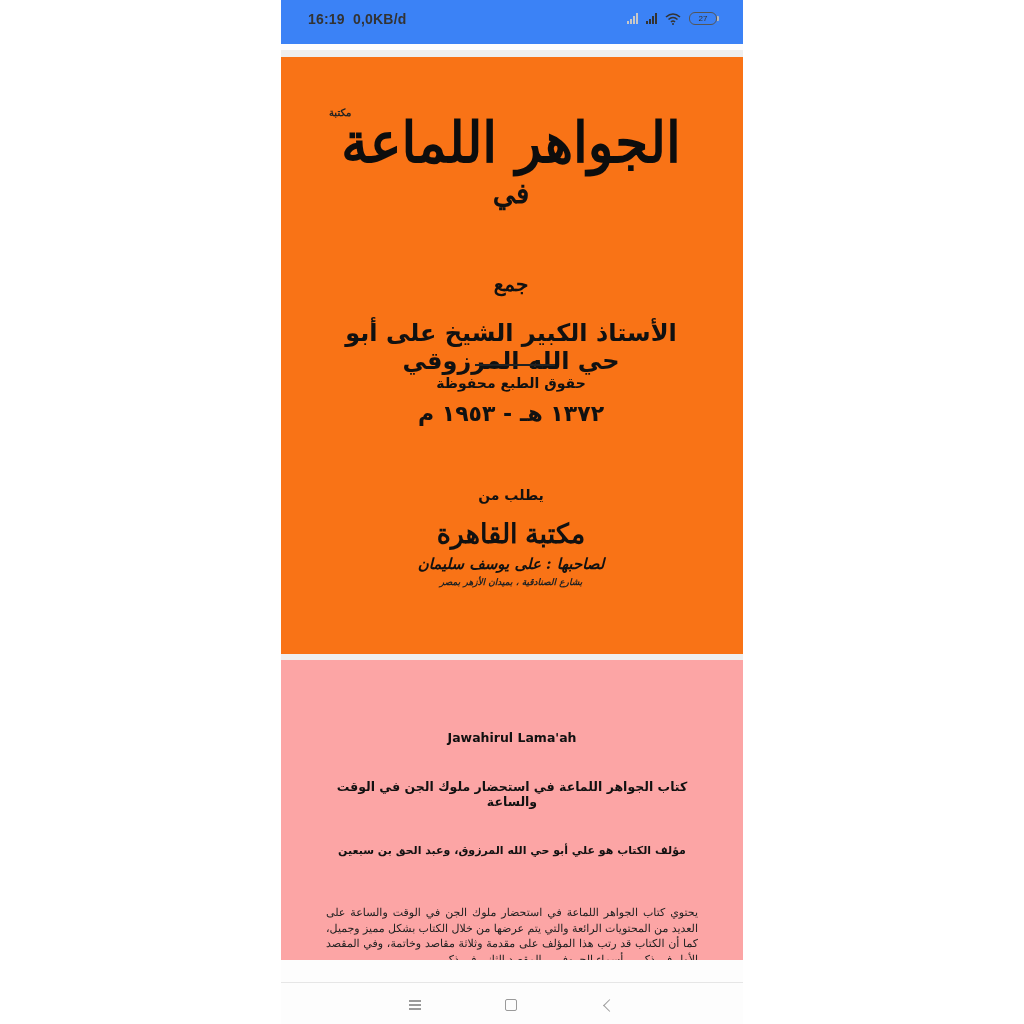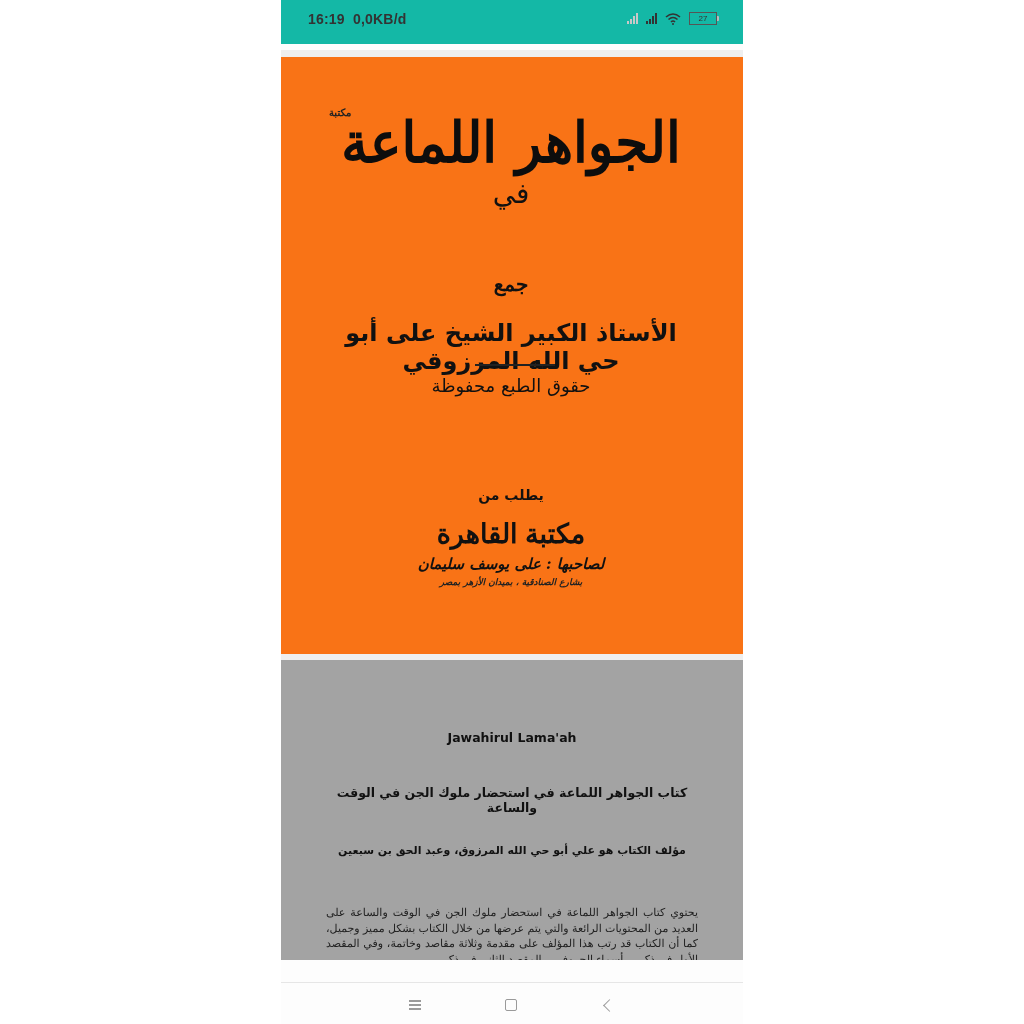--- a/index.html
+++ b/index.html
@@ -6,32 +6,32 @@
     body {
       width: 1024px; height: 1024px; background: #ffffff; overflow: hidden;
       font-family: "DejaVu Sans", sans-serif; position: relative;
     }
     .phone {
       position: absolute; left: 281px; top: 0; width: 462px; height: 1024px;
       background: #fdfdfd; overflow: hidden;
     }
     .status-bar {
       position: absolute; left: 0; top: 0; width: 462px; height: 44px;
-      background: #14b8a6;
+      background: #3b82f6;
     }
     .status-time {
       position: absolute; left: 27px; top: 11px; font-size: 14px; color: #333;
       font-family: "Liberation Sans", sans-serif; font-weight: 600; letter-spacing: 0.2px;
     }
     .status-icons { position: absolute; right: 26px; top: 12px; display: flex; align-items: center; gap: 8px; }
     .sig { display: flex; align-items: flex-end; gap: 1px; height: 11px; }
     .sig span { width: 2px; background: #333; display: block; }
     .sig.faded span { background: #c8c8c8; }
     .battery {
-      width: 26px; height: 11px; border: 1px solid #555; border-radius: 0;
+      width: 26px; height: 11px; border: 1px solid #555; border-radius: 6px;
       font-size: 8px; line-height: 11px; text-align: center; color: #333;
       font-family: "Liberation Sans", sans-serif; position: relative;
     }
     .battery::after {
       content: ""; position: absolute; right: -3px; top: 3px; width: 2px; height: 5px;
       background: #bbb; border-radius: 0 1px 1px 0;
     }
     .sep-top { position: absolute; left: 0; top: 50px; width: 462px; height: 7px; background: #efefef; }
     .page1 {
       position: absolute; left: 0; top: 57px; width: 462px; height: 597px; background: #f97316;
@@ -41,38 +41,38 @@
       position: absolute; left: 48px; top: 50px; font-size: 10px; font-weight: bold; color: #222;
       direction: rtl; font-family: "DejaVu Serif", serif; letter-spacing: -1px;
     }
     .p1-title {
       position: absolute; left: 40px; top: 50px; width: 380px; font-size: 56px;
       font-family: "DejaVu Serif", serif; font-weight: bold; line-height: 70px; color: #0d0d0d;
       transform: scaleX(0.95);
     }
     .p1-fi {
       position: absolute; left: 190px; top: 120px; width: 80px; font-size: 28px;
-      font-family: "DejaVu Serif", serif; font-weight: normal; color: #111;
+      font-family: "DejaVu Serif", serif; font-weight: bold; color: #111;
     }
     .p1-subtitle {
       position: absolute; left: 40px; top: 158px; width: 380px; font-size: 27px;
       font-family: "DejaVu Serif", serif; font-weight: bold; color: #111; line-height: 40px;
     }
     .p1-compiled {
       position: absolute; left: 180px; top: 215px; width: 100px; font-size: 20px;
       font-family: "DejaVu Serif", serif; font-weight: bold; color: #111;
     }
     .p1-author {
       position: absolute; left: 40px; top: 262px; width: 380px; font-size: 24px;
       font-family: "DejaVu Sans", sans-serif; font-weight: bold; color: #111;
     }
     .p1-rule { position: absolute; left: 194px; top: 307px; width: 80px; height: 2px; background: #222; }
     .p1-rights {
-      position: absolute; left: 100px; top: 318px; width: 260px; font-size: 18px;
-      font-family: "DejaVu Sans", sans-serif; font-weight: normal; color: #111;
+      position: absolute; left: 100px; top: 318px; width: 260px; font-size: 14px;
+      font-family: "DejaVu Sans", sans-serif; font-weight: bold; color: #111;
     }
     .p1-year {
       position: absolute; left: 100px; top: 344px; width: 260px; font-size: 22px;
       font-family: "DejaVu Sans", sans-serif; font-weight: bold; color: #111;
     }
     .p1-request {
       position: absolute; left: 150px; top: 430px; width: 160px; font-size: 14px;
       font-family: "DejaVu Sans", sans-serif; font-weight: bold; color: #111;
     }
     .p1-publisher {
@@ -82,26 +82,26 @@
     .p1-owner {
       position: absolute; left: 100px; top: 498px; width: 260px; font-size: 15px;
       font-family: "DejaVu Serif", serif; font-weight: bold; color: #111; font-style: italic;
     }
     .p1-address {
       position: absolute; left: 140px; top: 520px; width: 180px; font-size: 9px;
       font-family: "DejaVu Serif", serif; font-weight: bold; color: #222; font-style: italic;
     }
     .sep-mid { position: absolute; left: 0; top: 654px; width: 462px; height: 6px; background: #efefef; }
     .page2 {
-      position: absolute; left: 0; top: 660px; width: 462px; height: 300px; background: #a3a3a3;
+      position: absolute; left: 0; top: 660px; width: 462px; height: 300px; background: #fca5a5;
       color: #111; text-align: center; overflow: hidden;
     }
     .p2-l1 { position: absolute; left: 0; top: 70px; width: 462px; font-size: 12.5px; font-weight: bold; font-family: "DejaVu Sans", sans-serif; }
     .p2-l2 { position: absolute; left: 0; top: 85px; width: 462px; font-size: 12.5px; font-weight: bold; font-family: "DejaVu Sans", sans-serif; }
-    .p2-ar1 { position: absolute; left: 40px; top: 125px; width: 382px; font-size: 12.5px; font-weight: bold; direction: rtl; font-family: "DejaVu Sans", sans-serif; }
+    .p2-ar1 { position: absolute; left: 40px; top: 119px; width: 382px; font-size: 12.5px; font-weight: bold; direction: rtl; font-family: "DejaVu Sans", sans-serif; }
     .p2-id1 { position: absolute; left: 40px; top: 134px; width: 382px; font-size: 12.5px; font-weight: bold; font-family: "DejaVu Sans", sans-serif; line-height: 16px; }
     .p2-ar2 { position: absolute; left: 40px; top: 184px; width: 382px; font-size: 11px; font-weight: bold; direction: rtl; font-family: "DejaVu Sans", sans-serif; }
     .p2-id2 { position: absolute; left: 40px; top: 200px; width: 382px; font-size: 12.5px; font-weight: bold; font-family: "DejaVu Sans", sans-serif; }
     .p2-body {
       position: absolute; left: 45px; top: 245px; width: 372px; font-size: 11px; direction: rtl;
       text-align: justify; line-height: 15.5px; font-family: "Liberation Sans", sans-serif; color: #222;
     }
     .nav-sep { position: absolute; left: 0; top: 982px; width: 462px; height: 1px; background: #e6e6e6; }
     .nav-bar { position: absolute; left: 0; top: 983px; width: 462px; height: 41px; background: #fdfdfd; }
     .nav-btn { position: absolute; top: 14px; width: 24px; height: 16px; display: flex; align-items: center; justify-content: center; }
@@ -147,20 +147,21 @@
   <div class="sep-top"></div>
 
   <div class="page1">
     <div class="p1-ornament">مكتبة</div>
     <div class="p1-title">الجواهر اللماعة</div>
     <div class="p1-fi">في</div>
     <div class="p1-compiled">جمع</div>
     <div class="p1-author">الأستاذ الكبير الشيخ على أبو حي الله المرزوقي</div>
     <div class="p1-rule"></div>
     <div class="p1-rights">حقوق الطبع محفوظة</div>
+    <div class="p1-year">١٣٧٢ هـ - ١٩٥٣ م</div>
     <div class="p1-request">يطلب من</div>
     <div class="p1-publisher">مكتبة القاهرة</div>
     <div class="p1-owner">لصاحبها : على يوسف سليمان</div>
     <div class="p1-address">بشارع الصنادقية ، بميدان الأزهر بمصر</div>
   </div>
 
   <div class="sep-mid"></div>
 
   <div class="page2">
     <div class="p2-l1">Jawahirul  Lama'ah</div>

